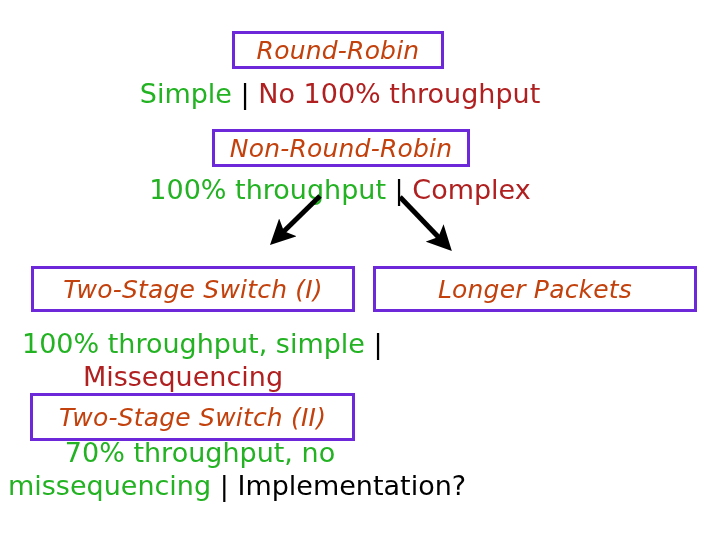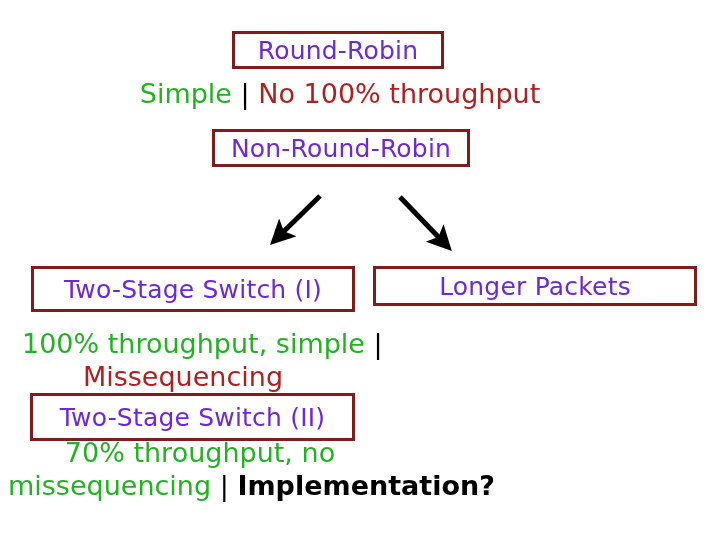--- a/index.html
+++ b/index.html
@@ -11,44 +11,45 @@
     position: relative;
     width: 720px;
     height: 540px;
     background: #ffffff;
     overflow: hidden;
     font-family: "DejaVu Sans", sans-serif;
   }
   .node-box {
     position: absolute;
     box-sizing: border-box;
-    border: 3px solid #7f1d1d;
+    border: 3px solid #6d28d9;
     background: #ffffff;
     display: flex;
     align-items: center;
     justify-content: center;
-    color: #6d28d9;
+    color: #c2410c;
     font-size: 25px;
     line-height: 1;
     letter-spacing: 0.2px;
     white-space: nowrap;
+    font-style: italic;
   }
   .caption {
     position: absolute;
     box-sizing: border-box;
     font-size: 27px;
     line-height: 1.22;
     white-space: nowrap;
     color: #000000;
   }
   .caption.center { text-align: center; }
   .cap-pro  { color: #22b222; }
   .cap-con  { color: #b02020; }
   .cap-sep  { color: #000000; }
-  .cap-q    { color: #000000; font-weight: bold; }
+  .cap-q    { color: #000000; font-weight: normal; }
   .arrow-layer {
     position: absolute;
     left: 0; top: 0;
     width: 720px;
     height: 540px;
     pointer-events: none;
   }
 </style>
 </head>
 <body>
@@ -62,20 +63,25 @@
   <div class="caption center" style="left:110px; top:78px; width:460px;">
     <span class="cap-pro">Simple</span>
     <span class="cap-sep">|</span>
     <span class="cap-con">No 100% throughput</span>
   </div>
 
   <div class="node-box" style="left:212px; top:129px; width:258px; height:38px;">
     <span>Non-Round-Robin</span>
   </div>
 
+  <div class="caption center" style="left:110px; top:174px; width:460px;">
+    <span class="cap-pro">100% throughput</span>
+    <span class="cap-sep">|</span>
+    <span class="cap-con">Complex</span>
+  </div>
 
   <svg class="arrow-layer" viewBox="0 0 720 540">
     <defs>
       <marker id="ah" markerWidth="5" markerHeight="5" refX="3.6" refY="2.5" orient="auto" markerUnits="strokeWidth">
         <path d="M0,0 L5,2.5 L0,5 L1.1,2.5 z" fill="#000000"></path>
       </marker>
     </defs>
     <line x1="320" y1="196" x2="275" y2="240" stroke="#000000" stroke-width="5" marker-end="url(#ah)"></line>
     <line x1="400" y1="197" x2="447" y2="246" stroke="#000000" stroke-width="5" marker-end="url(#ah)"></line>
   </svg>
@@ -87,21 +93,21 @@
   <div class="caption center" style="left:22px; top:310px; width:322px;margin-top:18px;">
     <div>
       <span class="cap-pro">100% throughput, simple</span>
       <span class="cap-sep">|</span>
     </div>
     <div>
       <span class="cap-con">Missequencing</span>
     </div>
   </div>
 
-  <div class="node-box" style="left:373px; top:266px; width:324px; height:40px;">
+  <div class="node-box" style="left:373px; top:266px; width:324px; height:46px;">
     <span>Longer Packets</span>
   </div>
 
   <div class="node-box" style="left:30px; top:393px; width:325px; height:48px;">
     <span>Two-Stage Switch (II)</span>
   </div>
 
   <div class="caption center" style="left:8px; top:437px; width:384px;">
     <div>
       <span class="cap-pro">70% throughput, no</span>

